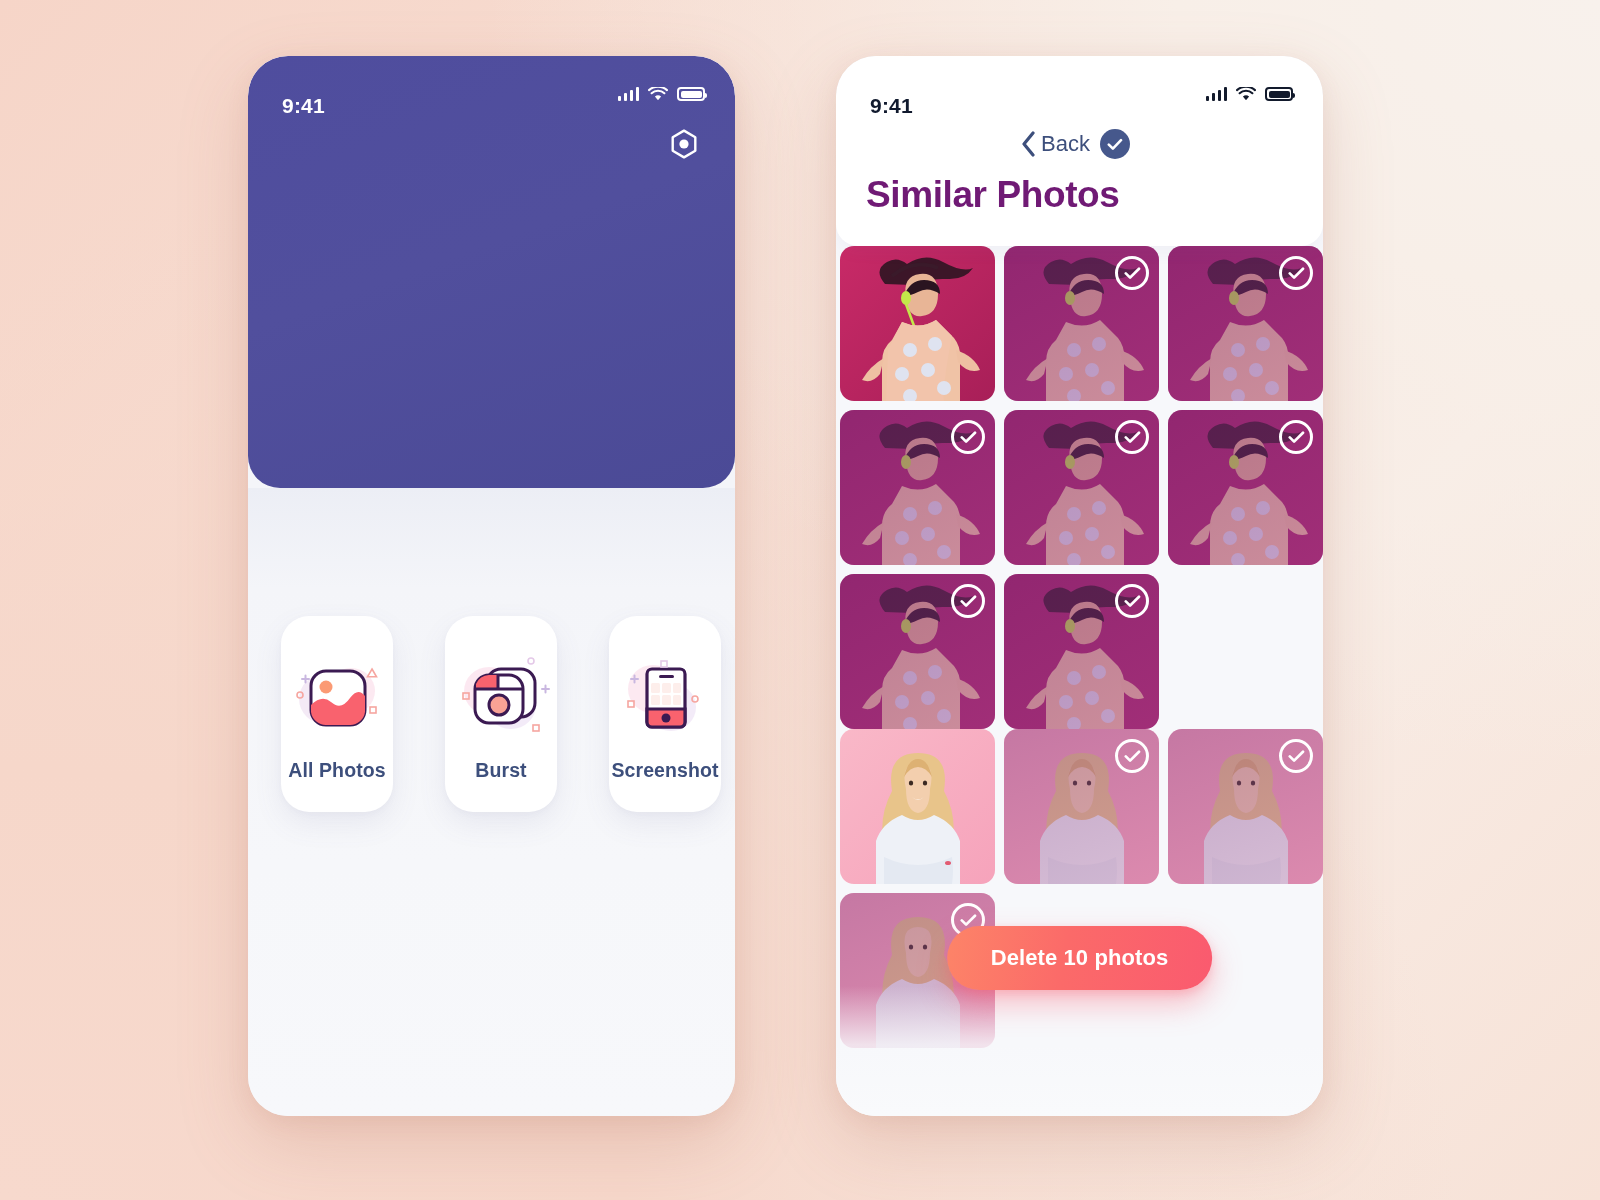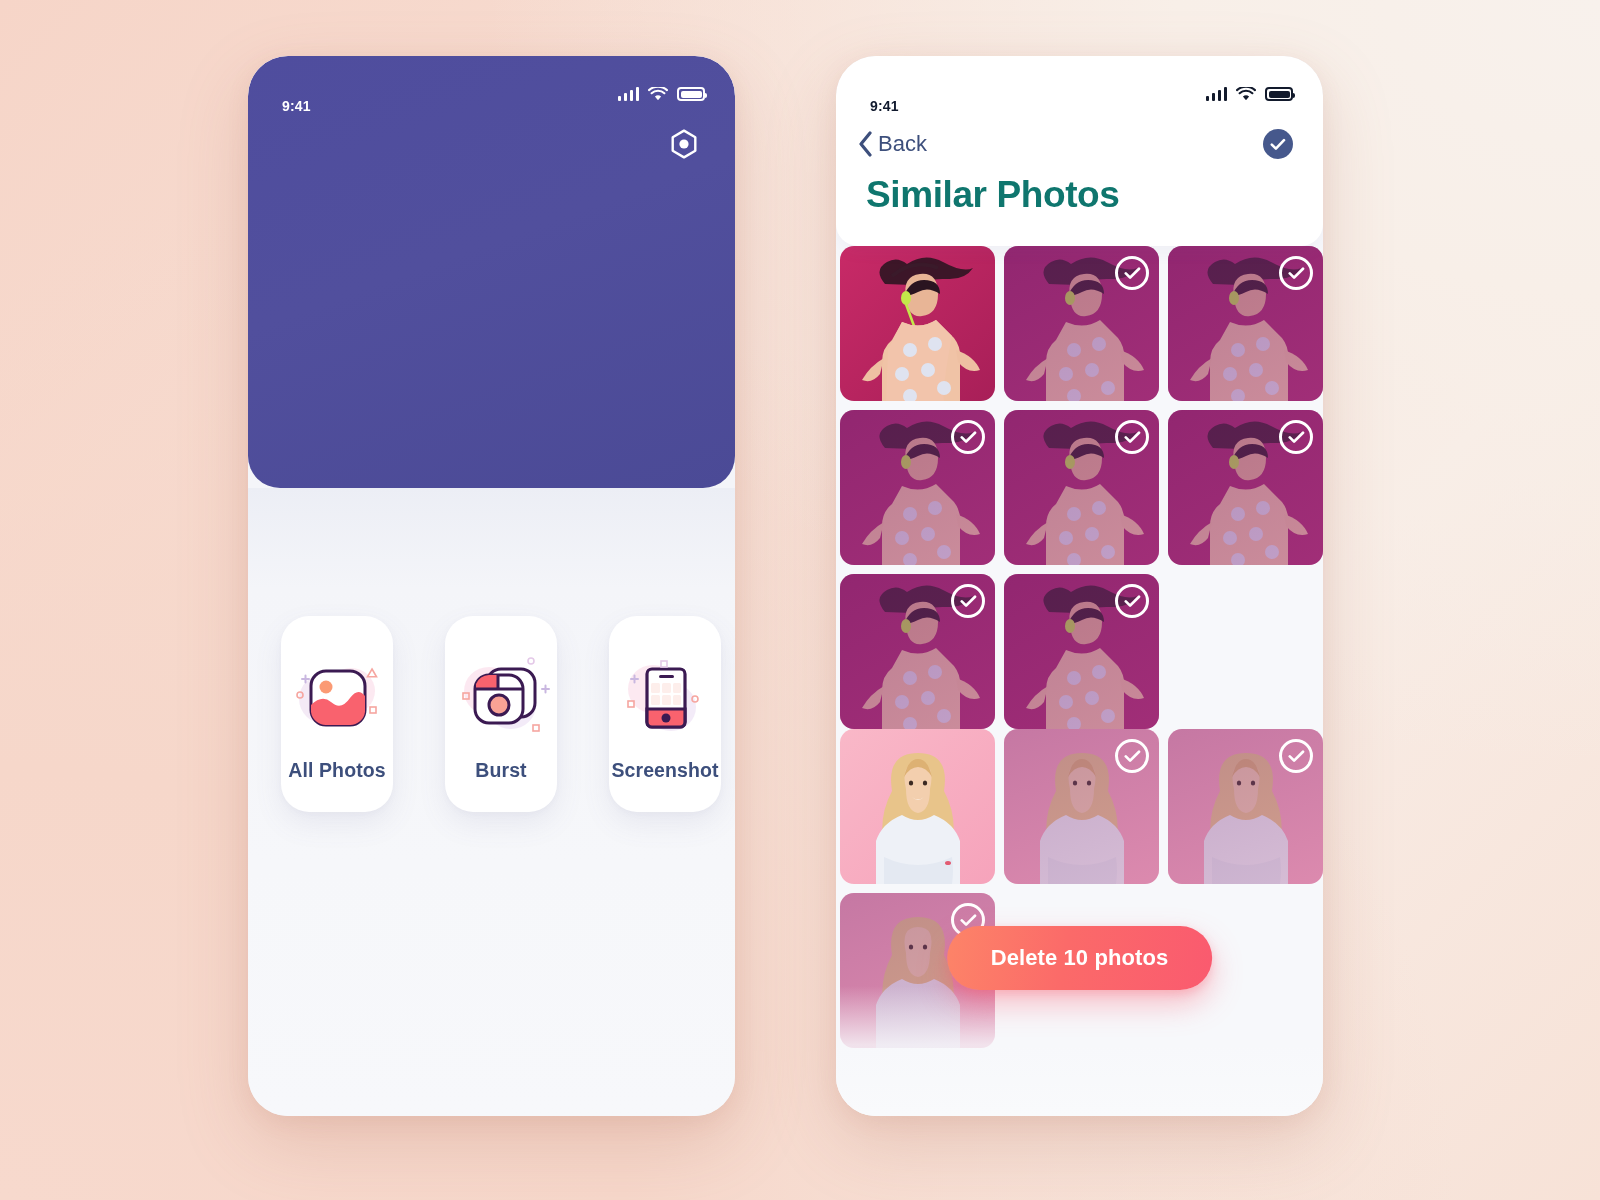--- a/index.html
+++ b/index.html
@@ -26,21 +26,21 @@
   .phone-right { left: 836px; top: 56px; background: #f7f8fb; }
 
   
   .statusbar {
     height: 62px;
     display: flex; align-items: center;
     justify-content: space-between;
     padding: 14px 30px 0 34px;
     position: relative; z-index: 6;
   }
-  .clock { font-size: 14px; font-weight: bold; letter-spacing: .2px; margin-top: 24px; }
+  .clock { font-size: 21px; font-weight: bold; letter-spacing: .2px; margin-top: 24px; }
   .clock-dark { color: #111a2e; }
   .clock-light { color: #ffffff; }
   .sysicons { display: flex; align-items: center; gap: 9px; }
   .bars { display: flex; align-items: flex-end; gap: 2.5px; height: 14px; }
   .bars i { display: block; width: 3.5px; border-radius: 1px; background: currentColor; }
   .bars i:nth-child(1){ height: 5px; }
   .bars i:nth-child(2){ height: 8px; }
   .bars i:nth-child(3){ height: 11px; }
   .bars i:nth-child(4){ height: 14px; }
   .battery {
@@ -110,32 +110,32 @@
   .cat-label { font-size: 19.5px; font-weight: bold; color: #3d4f7c; letter-spacing: .1px; }
 
   
   .nav-card {
     position: absolute; left: 0; top: 0; width: 100%; height: 190px;
     background: #ffffff; border-radius: 40px 40px 22px 22px; z-index: 5;
     box-shadow: 0 6px 16px rgba(120,110,150,0.06);
   }
   .nav-row {
     position: absolute; left: 0; right: 0; top: 62px; height: 52px;
-    display: flex; align-items: center; justify-content: space-between;
+    display: flex; align-items: center; justify-content: center;
     padding: 0 30px 0 12px;
   }
   .back-btn { display: flex; align-items: center; gap: 5px; padding: 6px 10px; }
   .back-label { font-size: 22px; color: #3d4f7c; }
   .check-badge-nav {
     width: 30px; height: 30px; border-radius: 50%;
     background: #46588c; display: flex; align-items: center; justify-content: center;
   }
   .page-title {
     position: absolute; left: 14px; top: 118px;
-    font-size: 37px; font-weight: bold; color: #0f766e; letter-spacing: -.4px;
+    font-size: 37px; font-weight: bold; color: #701a75; letter-spacing: -.4px;
     padding: 0 16px;
   }
   .right-body {
     position: absolute; left: 0; top: 190px; width: 100%; bottom: 0;
     background: #f7f8fb; overflow: hidden;
   }
   .sec-label {
     font-size: 17.5px; color: #8890a8; padding: 24px 0 12px 14px; letter-spacing: .2px;
   }
   .photo-grid {

